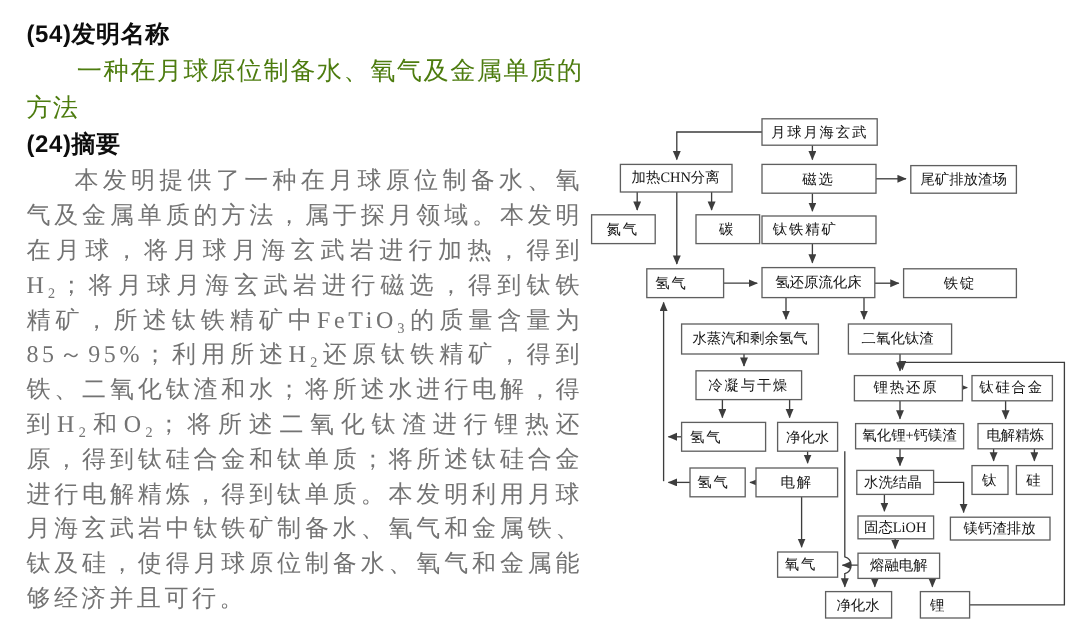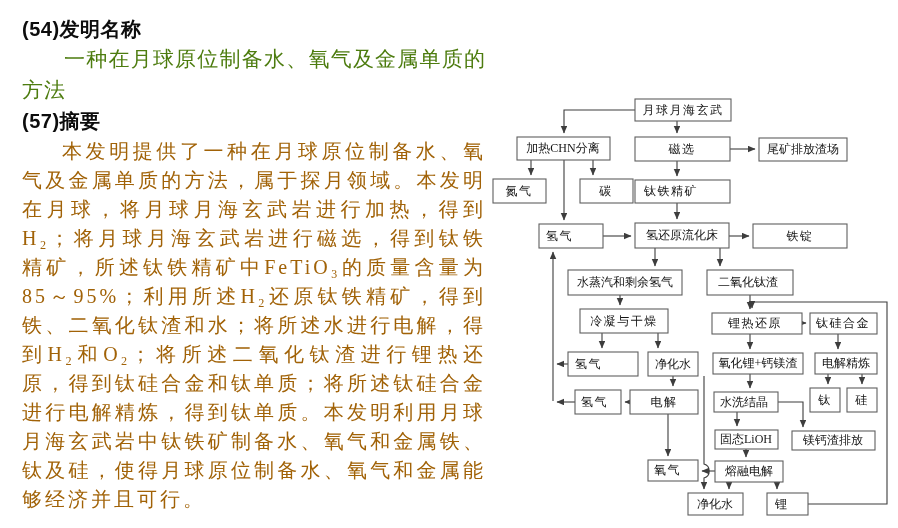--- a/index.html
+++ b/index.html
@@ -4,36 +4,36 @@
 <style>
   html,body{margin:0;padding:0;}
   body{width:898px;height:528px;background:#ffffff;position:relative;overflow:hidden;
        font-family:"Liberation Serif","DejaVu Serif",serif;color:#111;}
   .left-panel{position:absolute;left:2px;top:14px;width:464px;margin-left:20px;}
   .heading{font-family:"Liberation Sans","DejaVu Sans",sans-serif;font-weight:bold;
            font-size:20px;line-height:30px;letter-spacing:.5px;color:#0d0d0d;}
   .title-text{font-size:21px;line-height:31px;text-indent:2em;text-align:justify;
               letter-spacing:1px;color:#4d7c0f;}
   .abstract-text{font-size:20px;line-height:29px;text-indent:2em;text-align:justify;
-              text-justify:inter-character;letter-spacing:3px;color:#a16207;margin-top:1px;}
+              text-justify:inter-character;letter-spacing:3px;color:#737373;margin-top:1px;}
   svg.flow{position:absolute;left:0;top:0;}
   .nb{fill:#ffffff;stroke:#5f5f5f;stroke-width:1.1;}
   .nt{font-family:"Liberation Serif","DejaVu Serif",serif;font-size:12px;fill:#141414;
       letter-spacing:1.5px;text-anchor:middle;}
   .nt.la{text-anchor:start;}
   .nt.tight{letter-spacing:0px;}
   .ar{fill:none;stroke:#3d3d3d;stroke-width:1.1;}
 </style>
 </head>
 <body>
 
 <div class="left-panel">
   <div class="heading">(54)发明名称</div>
   <div class="title-text">一种在月球原位制备水、氧气及金属单质的方法</div>
-  <div class="heading">(57)摘要</div>
+  <div class="heading">(24)摘要</div>
   <div class="abstract-text">本发明提供了一种在月球原位制备水、氧气及金属单质的方法，属于探月领域。本发明在月球，将月球月海玄武岩进行加热，得到H₂；将月球月海玄武岩进行磁选，得到钛铁精矿，所述钛铁精矿中FeTiO₃的质量含量为85～95%；利用所述H₂还原钛铁精矿，得到铁、二氧化钛渣和水；将所述水进行电解，得到H₂和O₂；将所述二氧化钛渣进行锂热还原，得到钛硅合金和钛单质；将所述钛硅合金进行电解精炼，得到钛单质。本发明利用月球月海玄武岩中钛铁矿制备水、氧气和金属铁、钛及硅，使得月球原位制备水、氧气和金属能够经济并且可行。</div>
 </div>
 
 <svg class="flow" width="898" height="528" viewBox="0 0 898 528">
   <defs>
     <marker id="ah" markerWidth="8" markerHeight="8" refX="6.5" refY="3" orient="auto">
       <path d="M0 0 L7 3 L0 6 Z" fill="#3d3d3d"></path>
     </marker>
   </defs>
 

